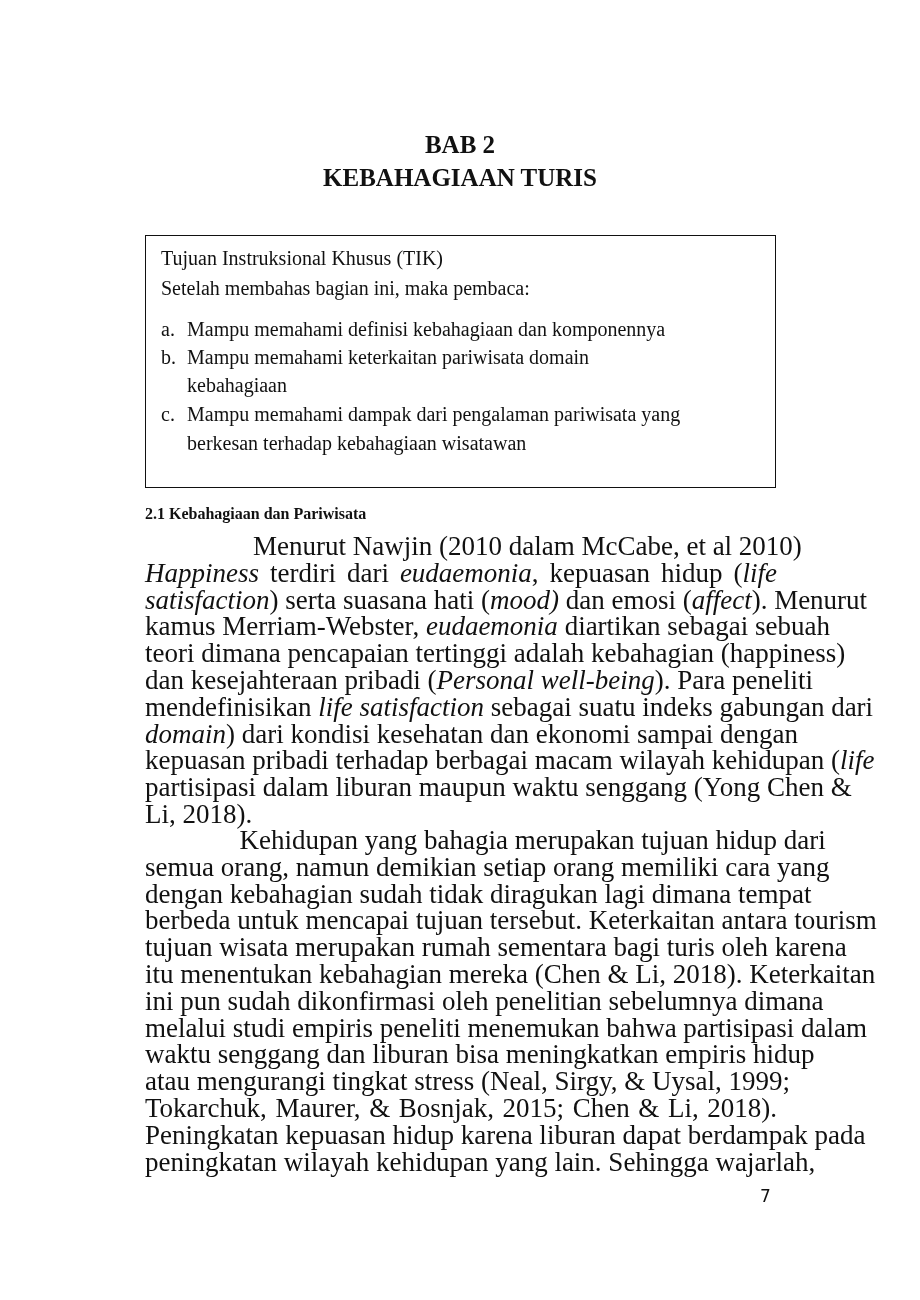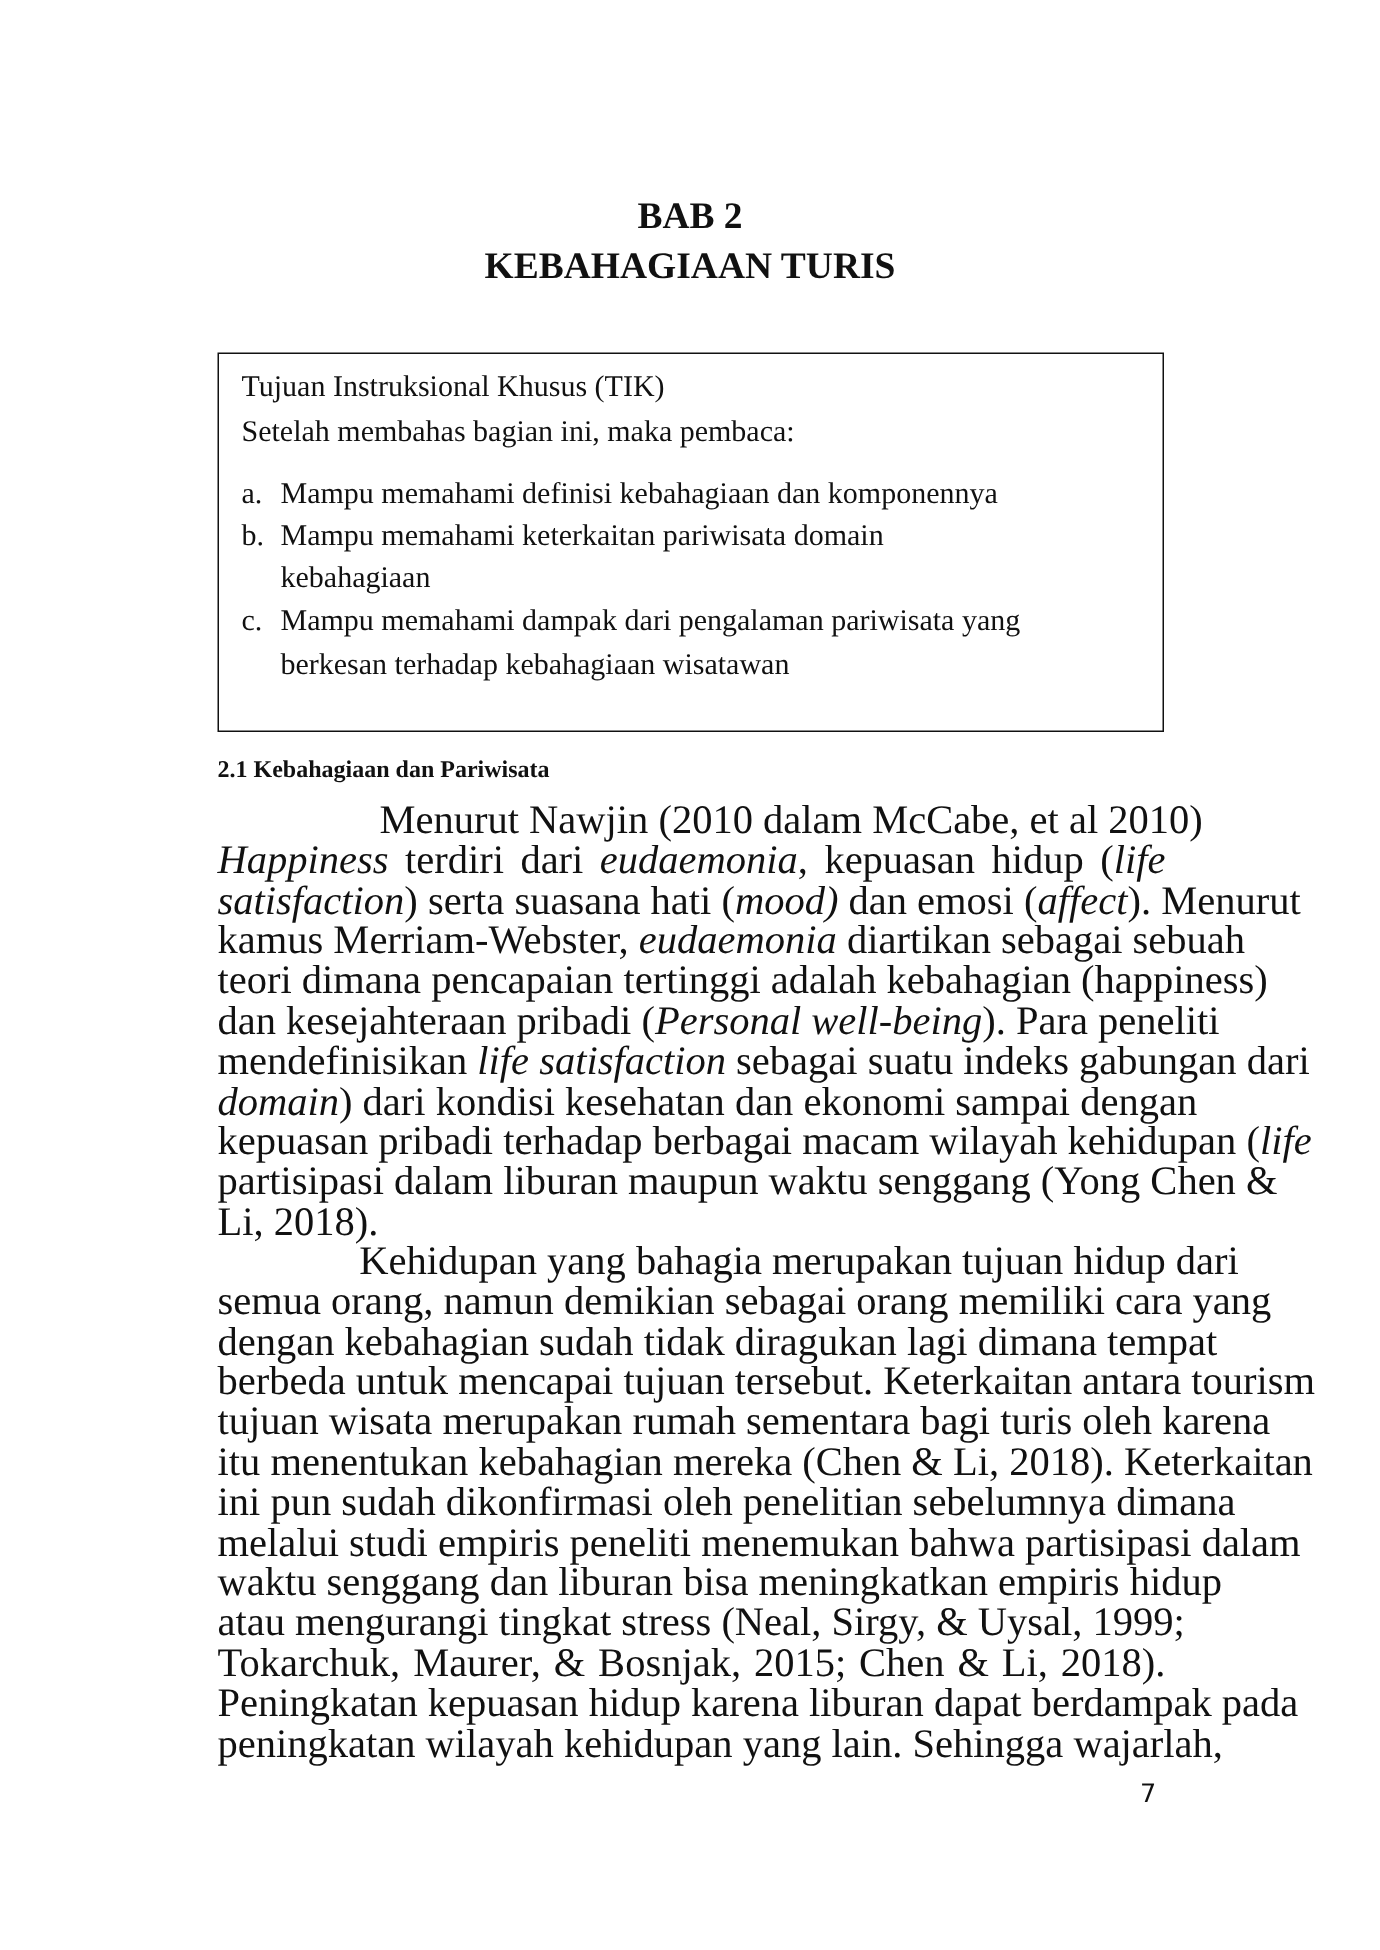--- a/index.html
+++ b/index.html
@@ -60,21 +60,21 @@
       <span class="ln"><span>teori dimana pencapaian tertinggi adalah kebahagian (happiness)</span></span>
       <span class="ln"><span>dan kesejahteraan pribadi (</span><i>Personal well-being</i><span>). Para peneliti</span></span>
       <span class="ln"><span>mendefinisikan </span><i>life satisfaction</i><span> sebagai suatu indeks gabungan dari</span></span>
       <span class="ln"><i>domain</i><span>) dari kondisi kesehatan dan ekonomi sampai dengan</span></span>
       <span class="ln"><span>kepuasan pribadi terhadap berbagai macam wilayah kehidupan (</span><i>life</i></span>
       <span class="ln"><span>partisipasi dalam liburan maupun waktu senggang (Yong Chen &amp;</span></span>
       <span class="ln last"><span>Li, 2018).</span></span>
     </div>
   <div class="body-text" style="top:827px;">
       <span class="ln"><span>&nbsp;&nbsp;&nbsp;&nbsp;&nbsp;&nbsp;&nbsp;&nbsp;&nbsp;&nbsp;&nbsp;&nbsp;&nbsp;&nbsp;Kehidupan yang bahagia merupakan tujuan hidup dari</span></span>
-      <span class="ln"><span>semua orang, namun demikian sebagai orang memiliki cara yang</span></span>
+      <span class="ln"><span>semua orang, namun demikian setiap orang memiliki cara yang</span></span>
       <span class="ln"><span>dengan kebahagian sudah tidak diragukan lagi dimana tempat</span></span>
       <span class="ln"><span>berbeda untuk mencapai tujuan tersebut. Keterkaitan antara tourism</span></span>
       <span class="ln"><span>tujuan wisata merupakan rumah sementara bagi turis oleh karena</span></span>
       <span class="ln"><span>itu menentukan kebahagian mereka (Chen &amp; Li, 2018). Keterkaitan</span></span>
       <span class="ln"><span>ini pun sudah dikonfirmasi oleh penelitian sebelumnya dimana</span></span>
       <span class="ln"><span>melalui studi empiris peneliti menemukan bahwa partisipasi dalam</span></span>
       <span class="ln"><span>waktu senggang dan liburan bisa meningkatkan empiris hidup</span></span>
       <span class="ln"><span>atau mengurangi tingkat stress (Neal, Sirgy, &amp; Uysal, 1999;</span></span>
       <span class="ln"><span>Tokarchuk, Maurer, &amp; Bosnjak, 2015; Chen &amp; Li, 2018).</span></span>
       <span class="ln"><span>Peningkatan kepuasan hidup karena liburan dapat berdampak pada</span></span>

